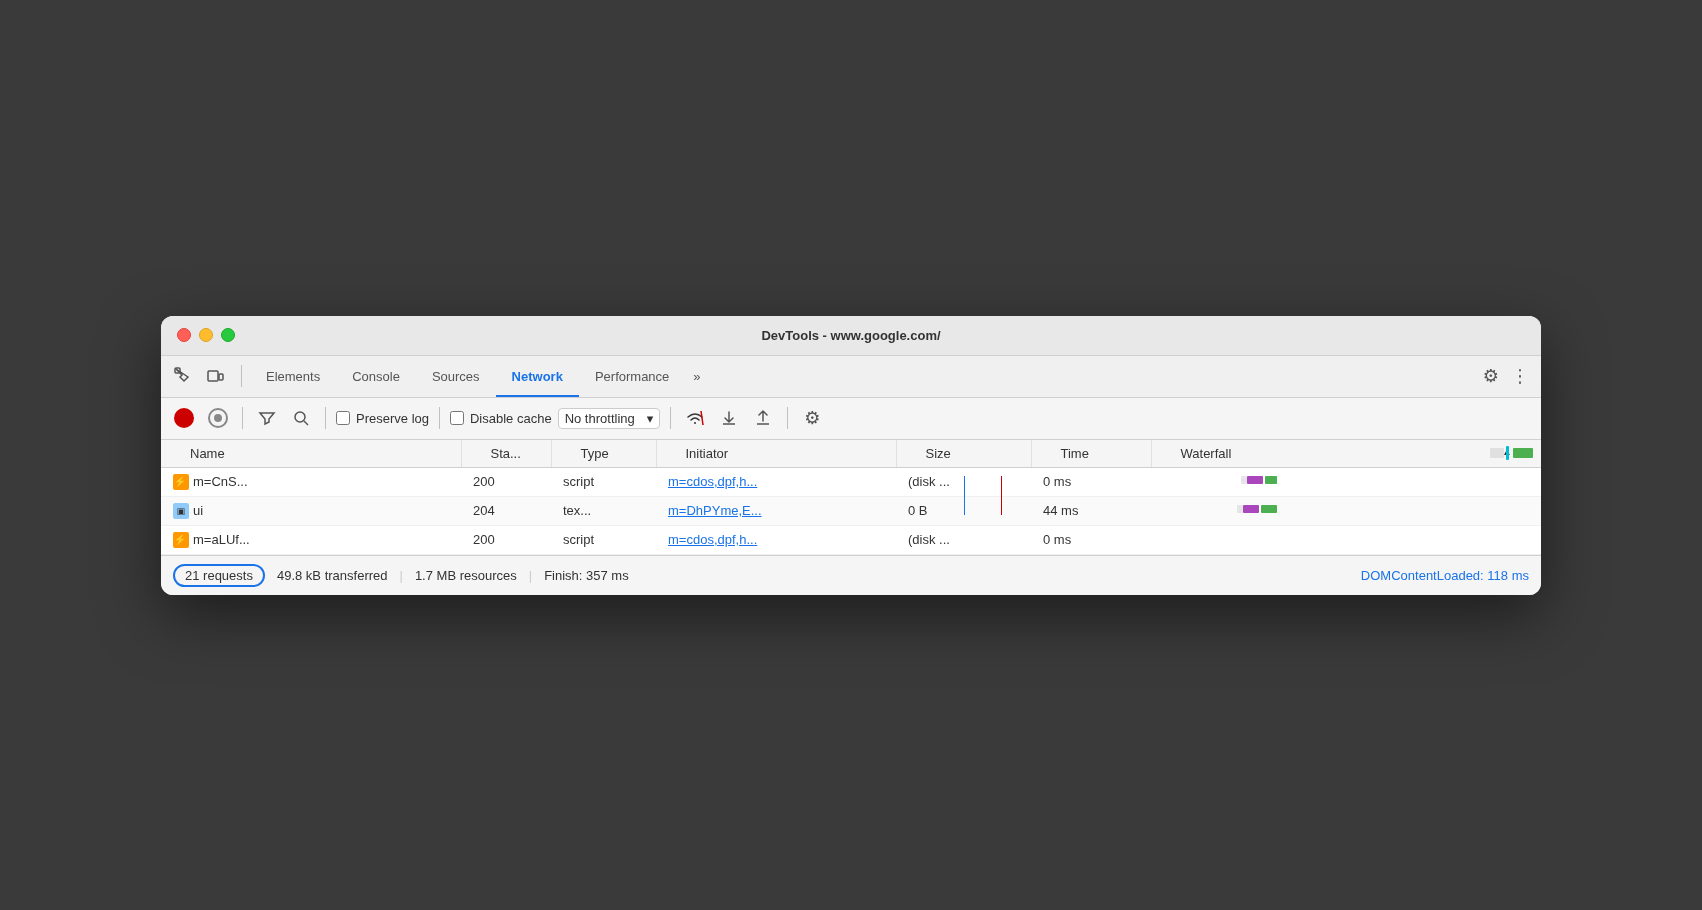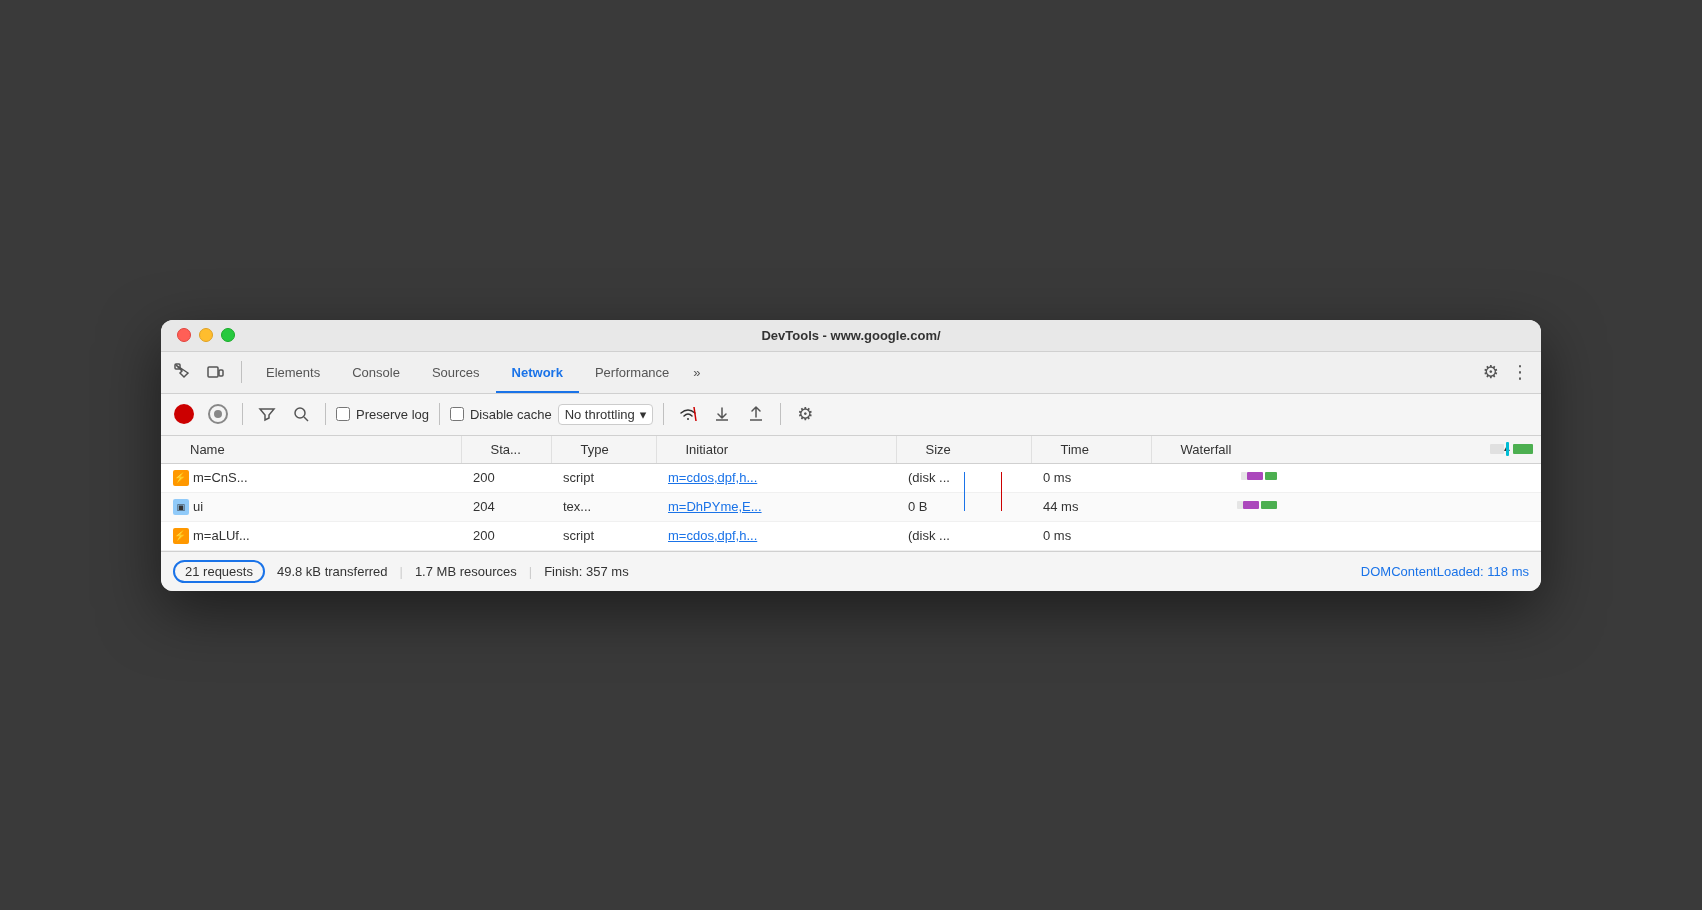--- a/index.html
+++ b/index.html
@@ -13,21 +13,21 @@
     }
     .window {
       width: 1380px;
       background: #f5f5f5;
       border-radius: 12px;
       overflow: hidden;
       box-shadow: 0 20px 60px rgba(0,0,0,0.5);
     }
     .titlebar {
       background: #e8e8e8;
-      height: 32px;
+      height: 40px;
       display: flex;
       align-items: center;
       padding: 0 16px;
       border-bottom: 1px solid #d0d0d0;
       position: relative;
     }
     .traffic-lights {
       display: flex;
       gap: 8px;
       align-items: center;
@@ -173,21 +173,21 @@
       color: #333;
       cursor: pointer;
     }
     .checkbox-label input[type="checkbox"] {
       width: 14px;
       height: 14px;
     }
     .throttle-select {
       display: flex;
       align-items: center;
-      gap: 5px;
+      gap: 12px;
       font-size: 13px;
       color: #333;
       cursor: pointer;
       padding: 2px 6px;
       border: 1px solid #ccc;
       border-radius: 4px;
       background: white;
     }
     .wifi-icon {
       font-size: 16px;

